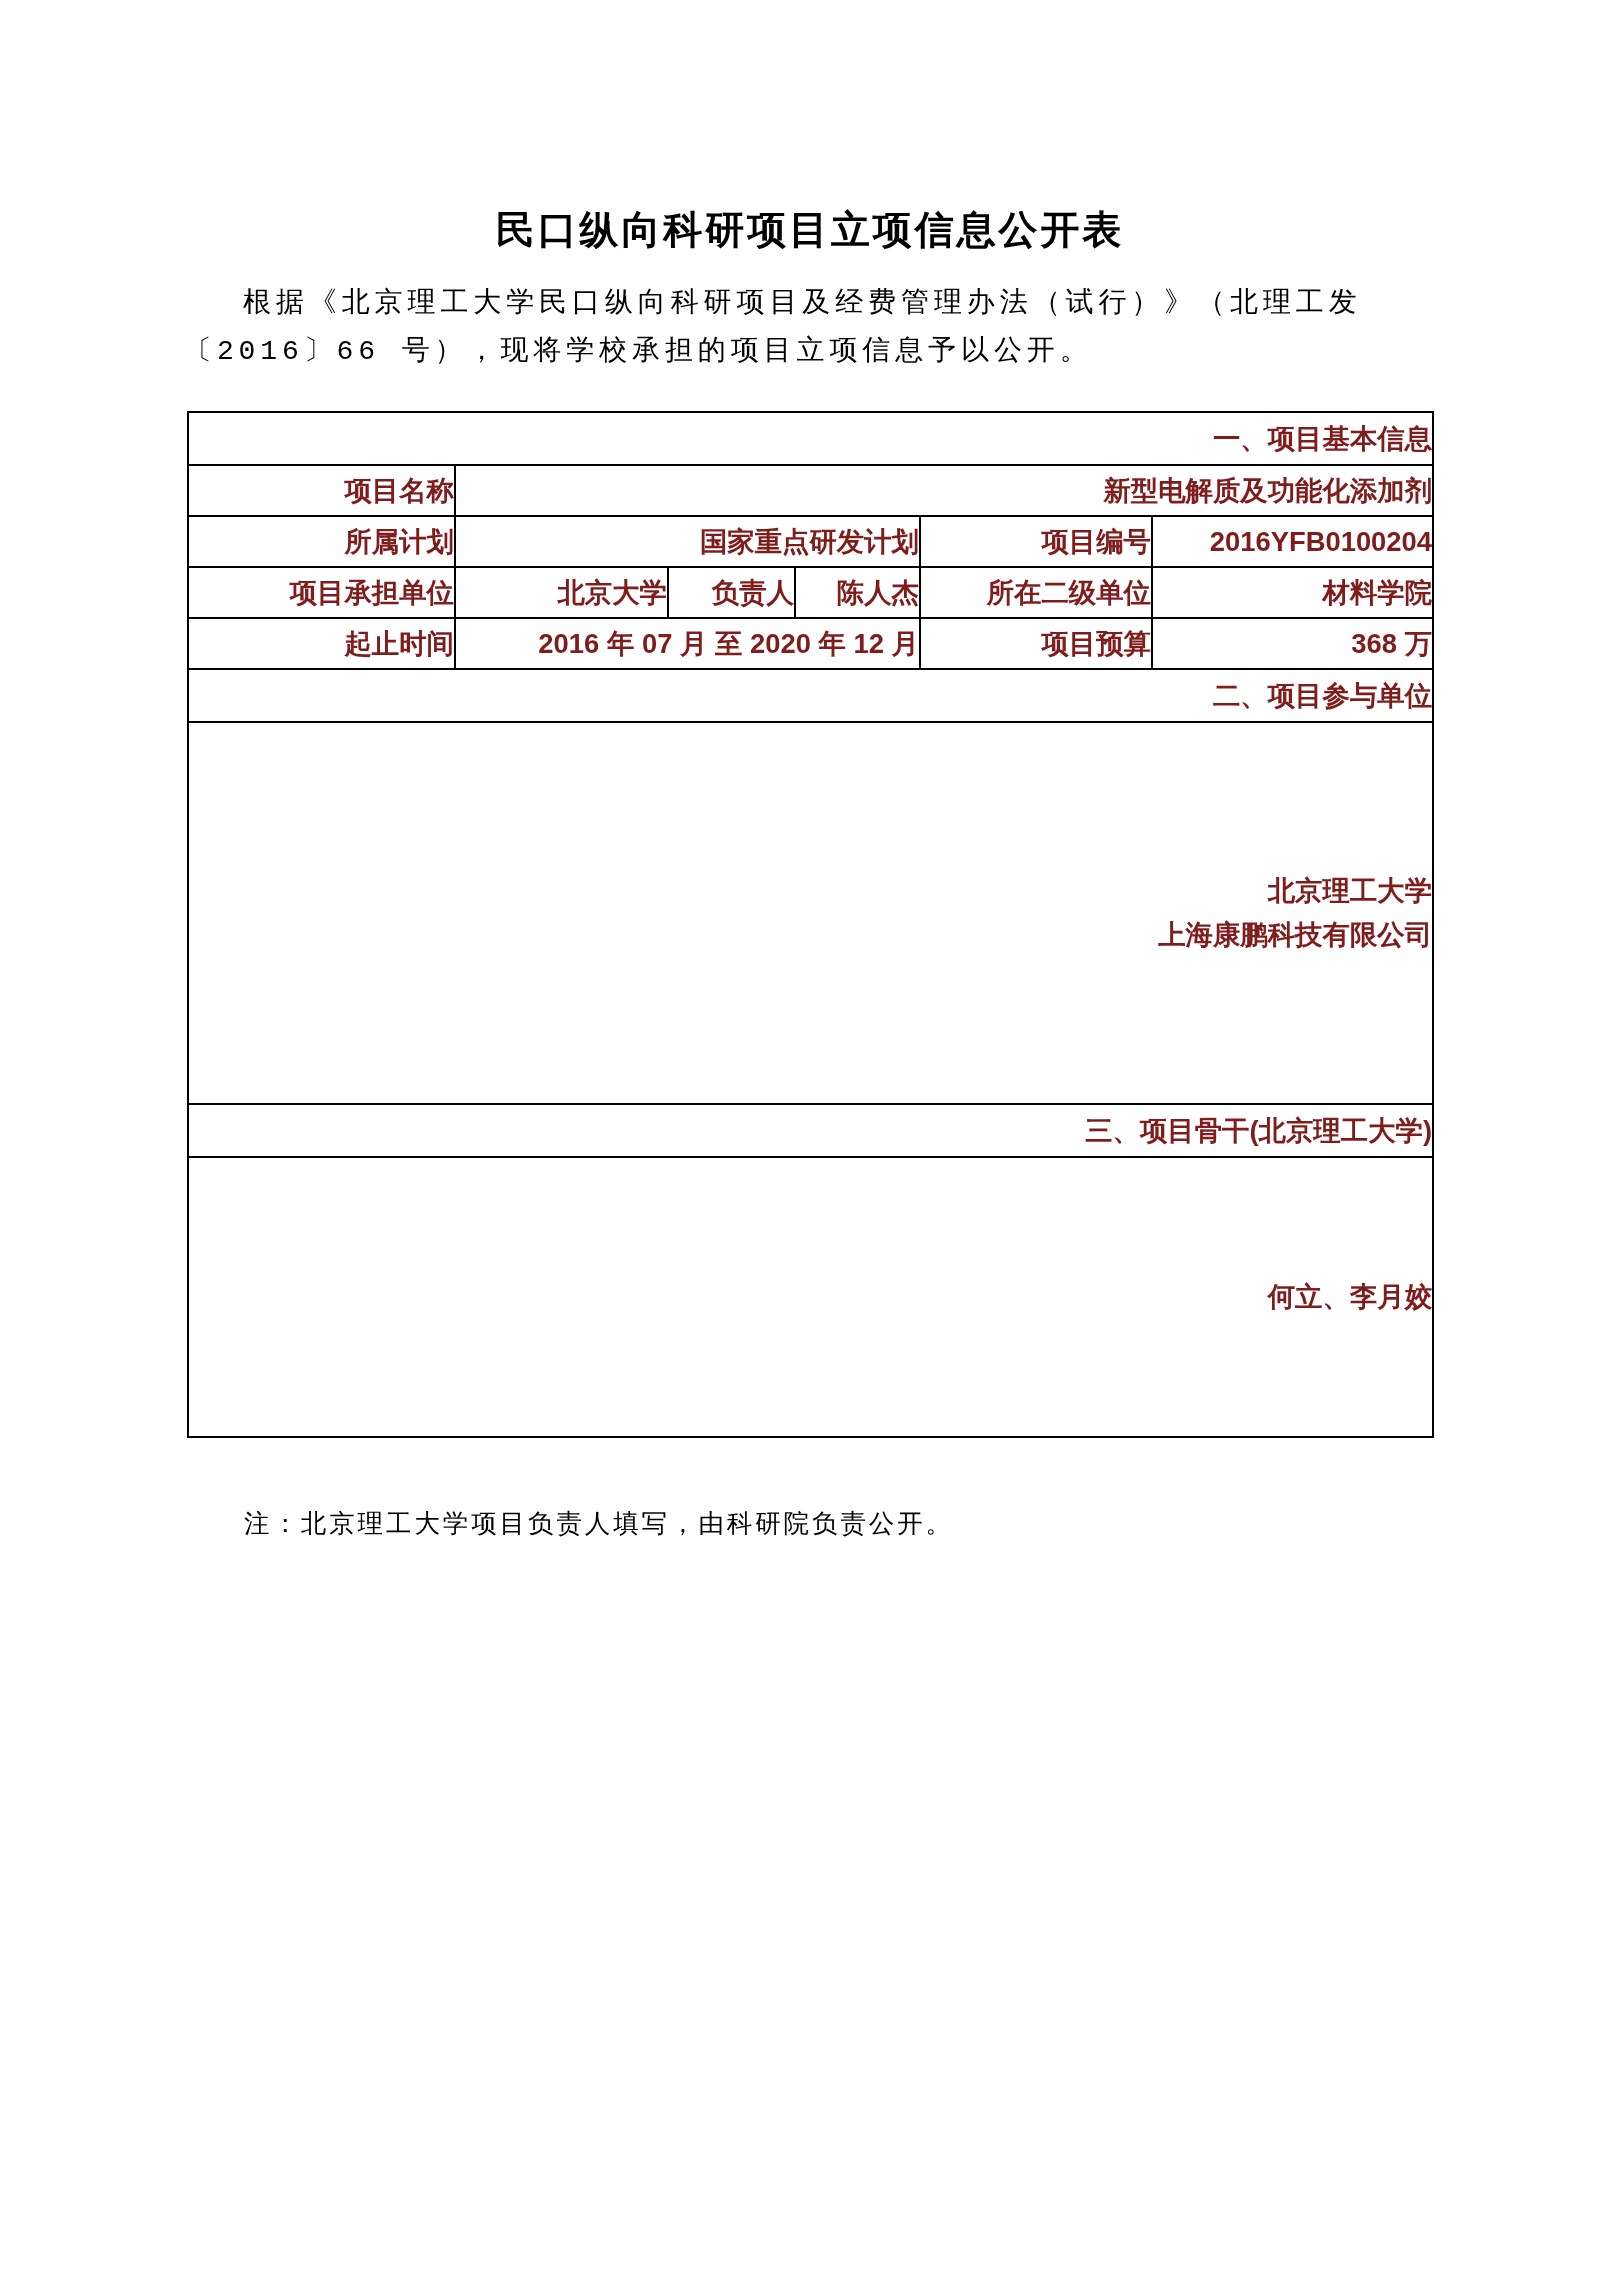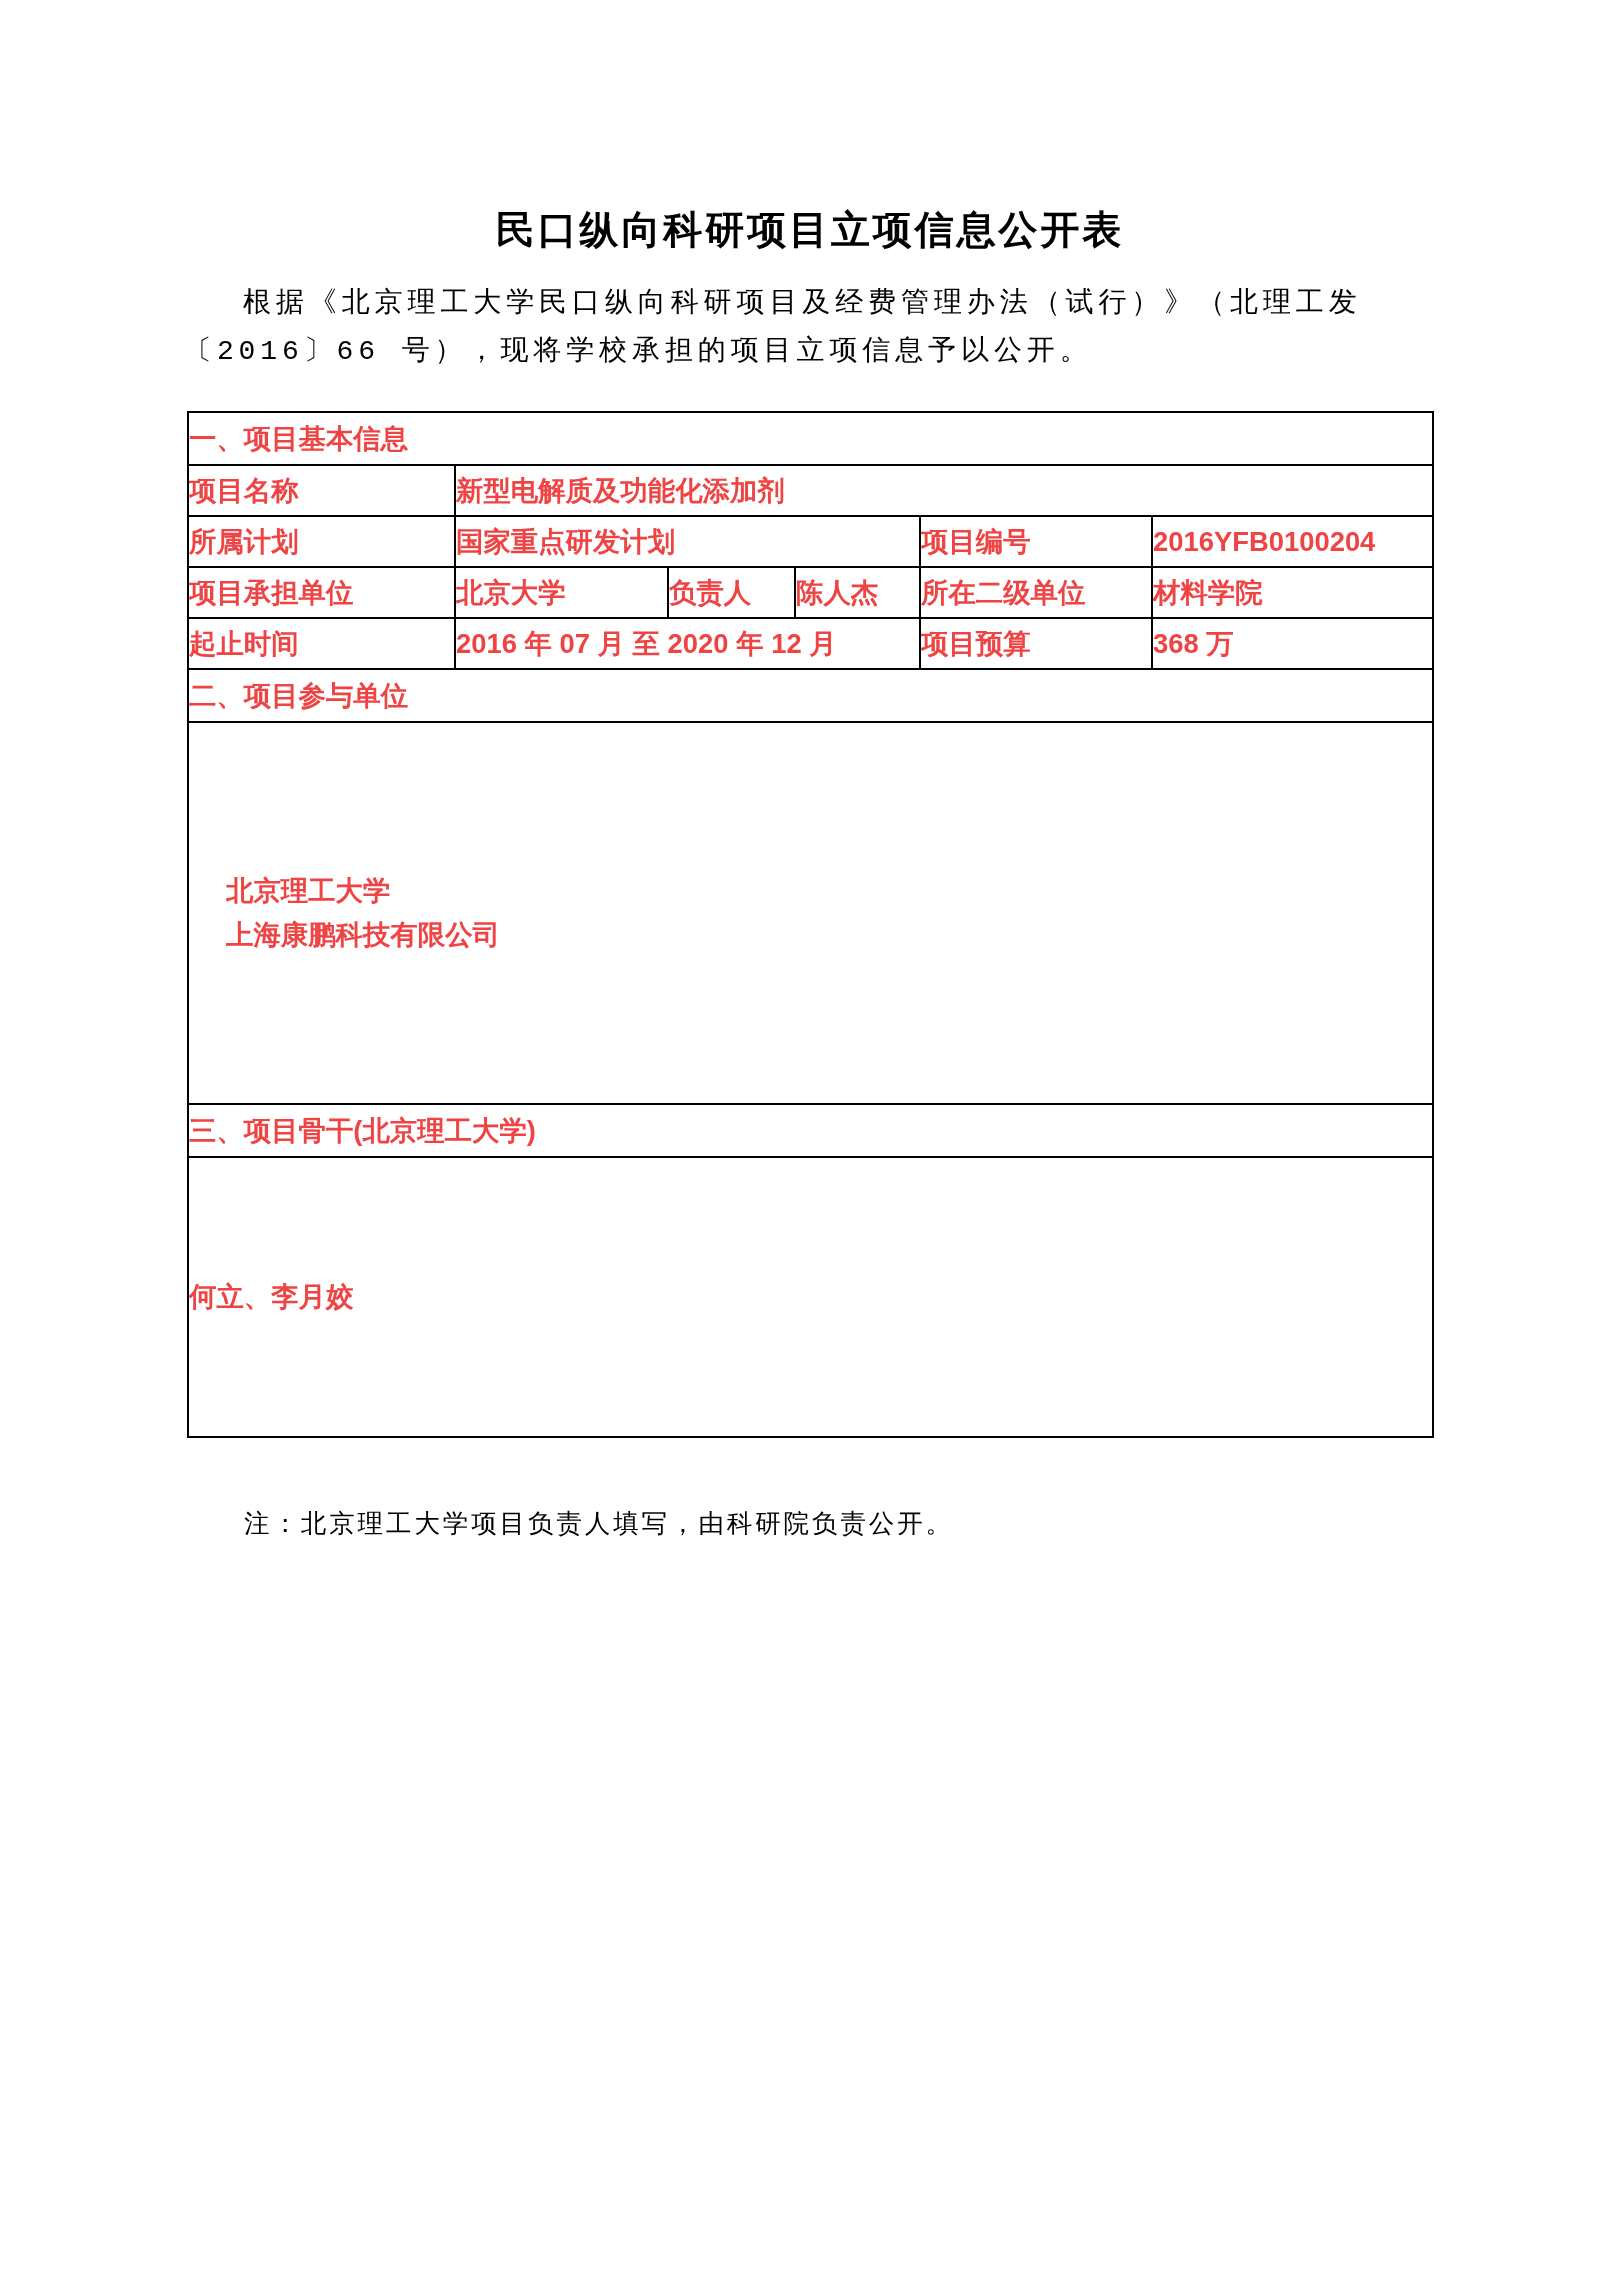--- a/index.html
+++ b/index.html
@@ -39,26 +39,26 @@
     width: 1246px;
     border-collapse: collapse;
     table-layout: fixed;
     border: 2.9px solid #000;
   }
   table.info-table td {
     border: 2px solid #000;
     border-top-width: 2.9px;
     border-bottom-width: 2.9px;
     padding: 0;
-    text-align: left;
+    text-align: right;
     vertical-align: middle;
     font-family: "Liberation Sans", sans-serif;
     font-weight: 600;
     font-size: 27.4px;
-    color: #ef4444;
+    color: #7f1d1d;
     overflow: hidden;
   }
   td.section-header {
     text-align: left;
     padding-left: 21.6px;
     font-size: 28px;
   }
   td.serif-cell {
     font-family: "Liberation Serif", serif;
     font-weight: normal;

